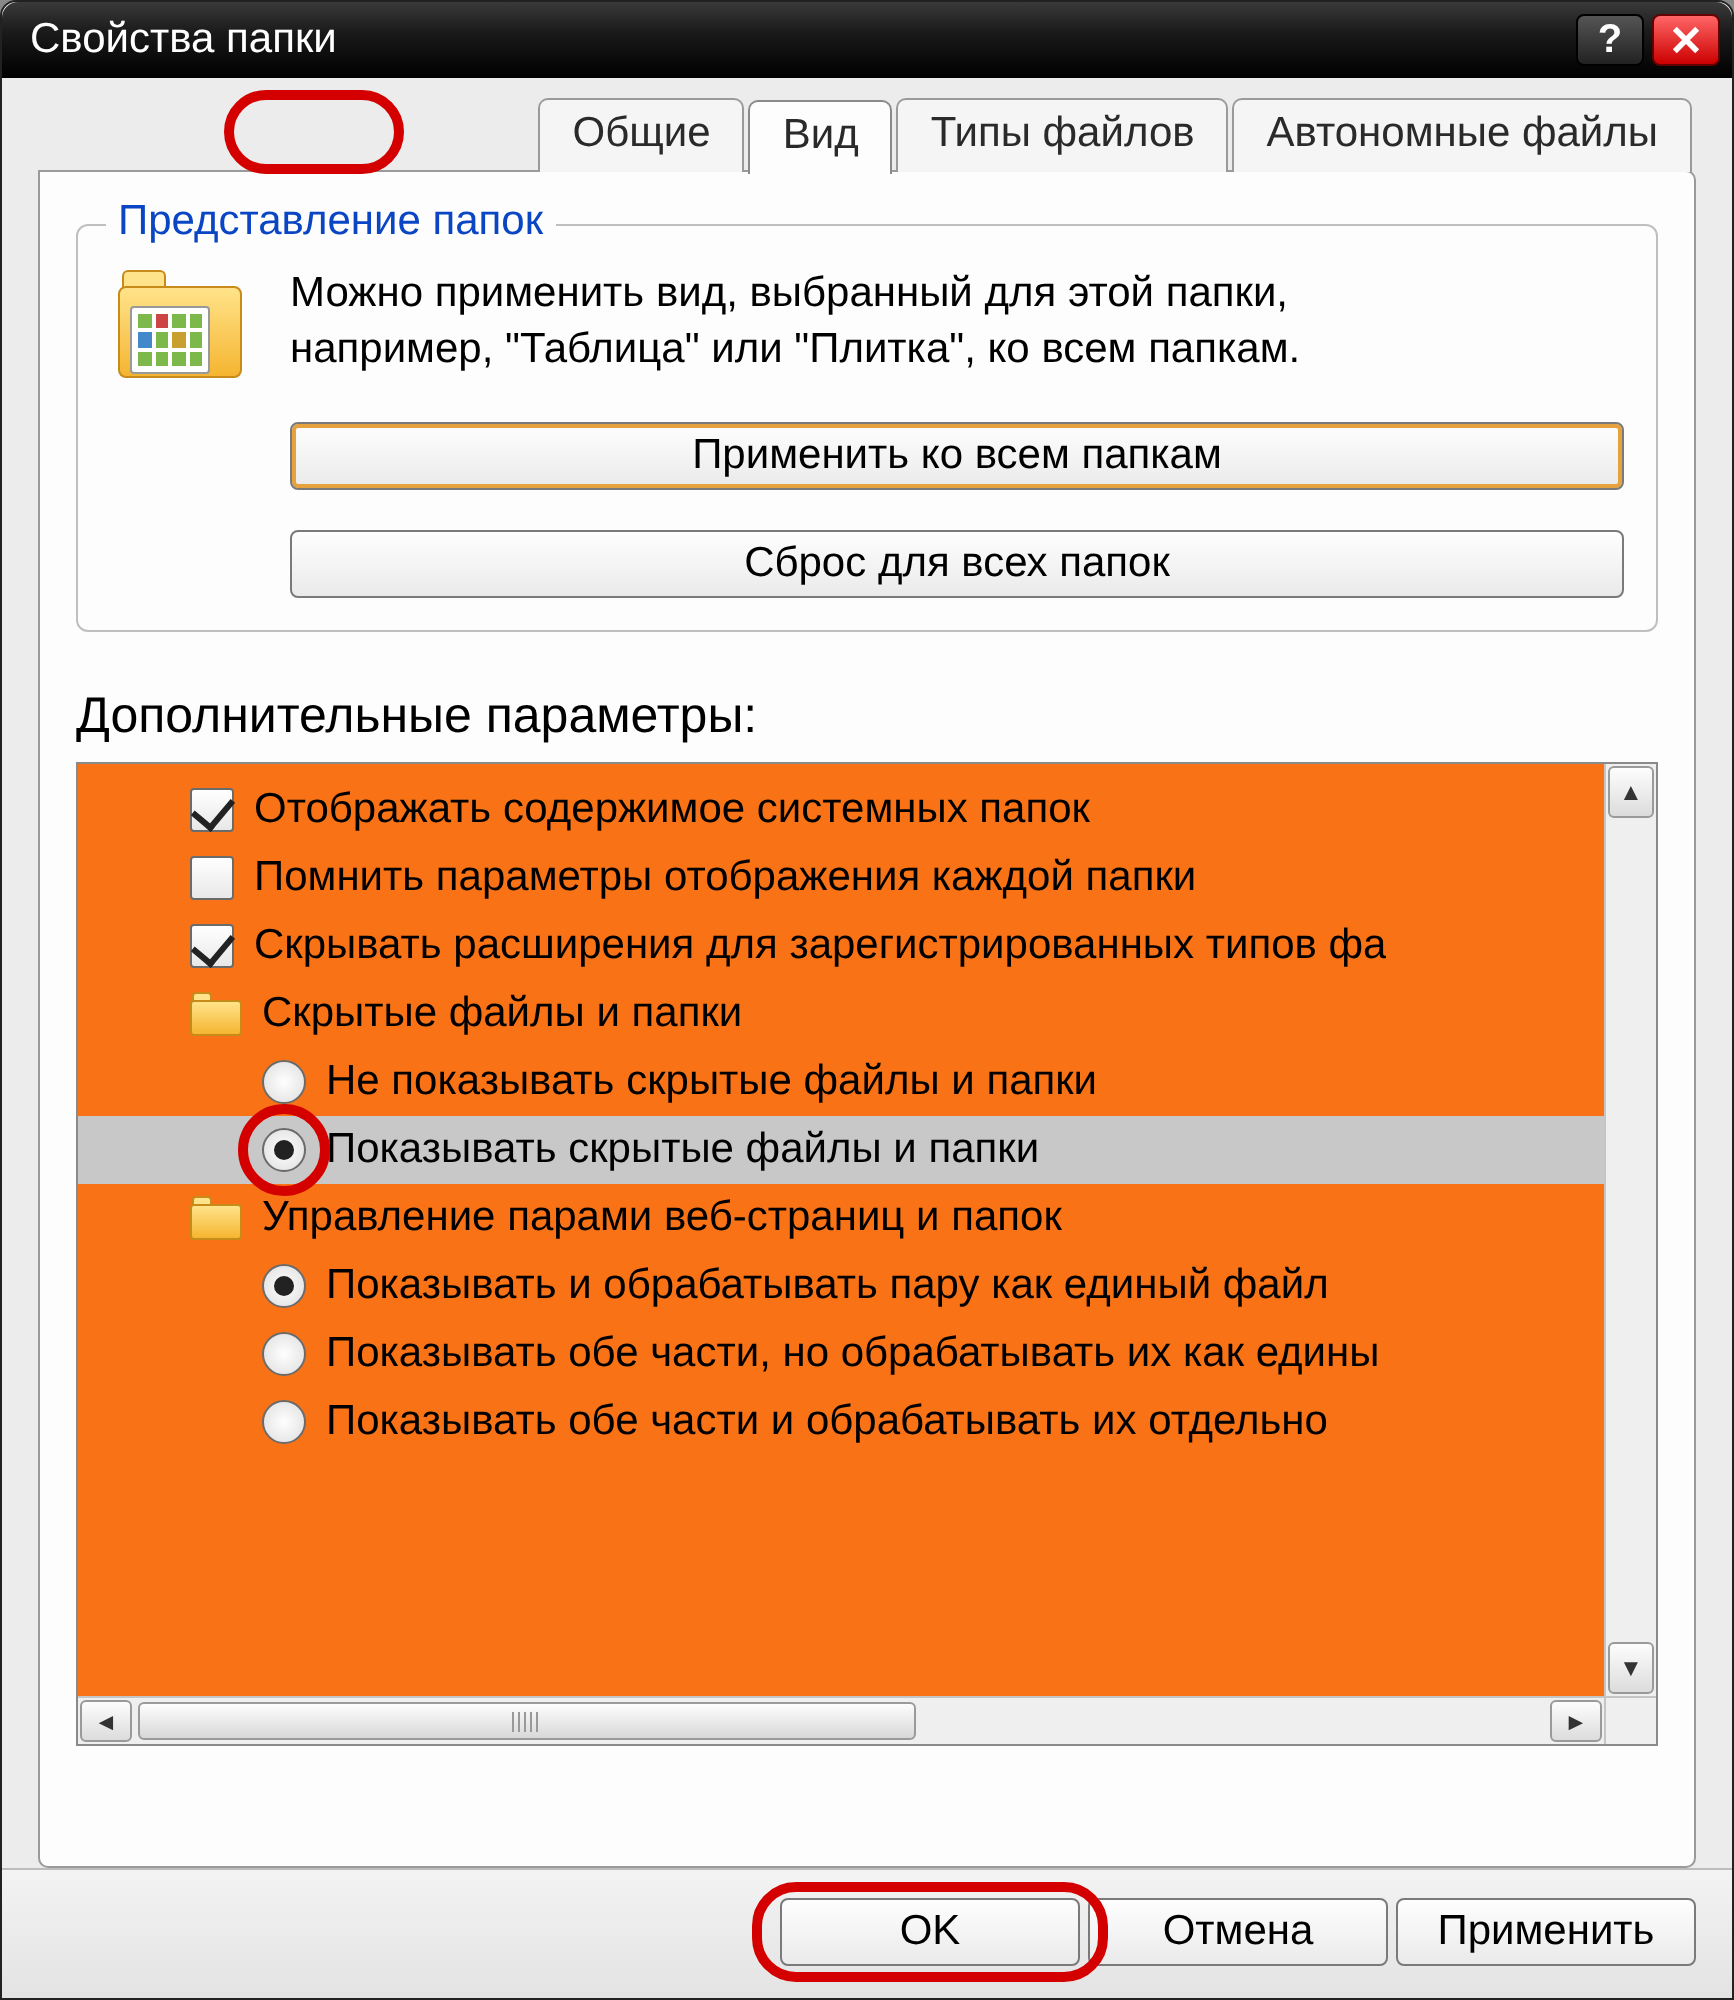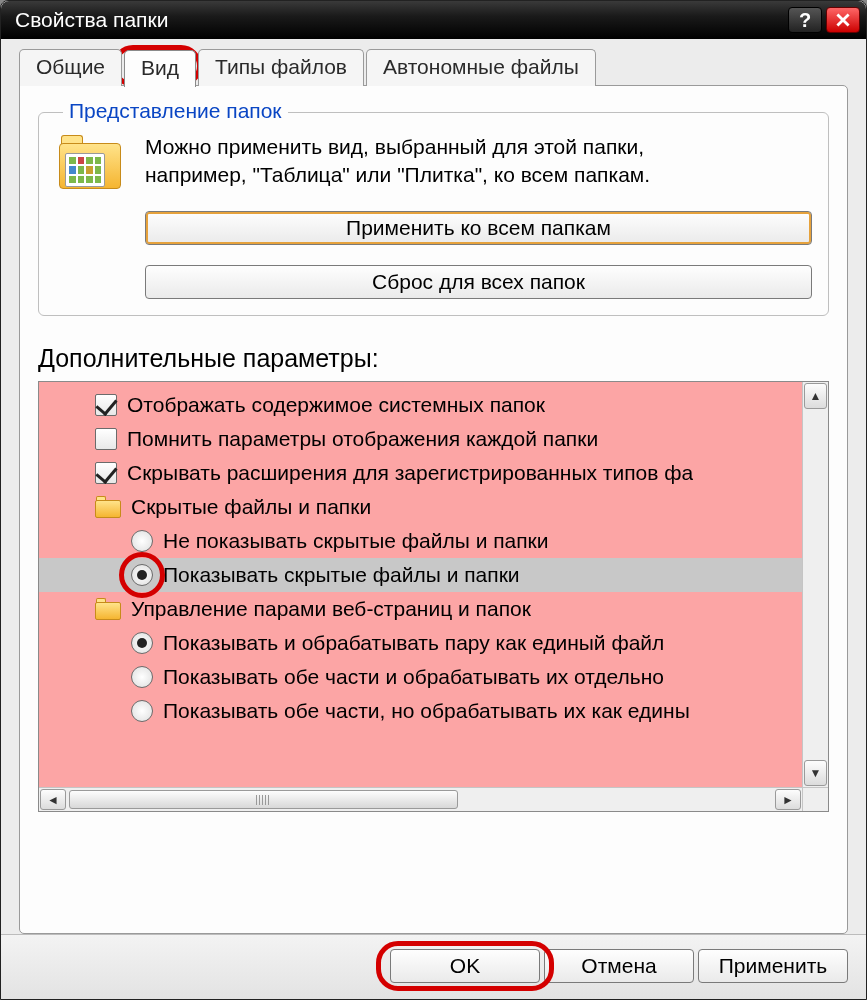--- a/index.html
+++ b/index.html
@@ -53,20 +53,21 @@
     padding: 10px 18px 0 18px;
     display: flex;
     flex-direction: column;
   }
 
   
   .tabs {
     display: flex;
     position: relative;
     z-index: 2;
+    justify-content: flex-end;
   }
   .tab {
     background: #f5f5f5;
     border: 1px solid #9a9a9a;
     border-bottom: none;
     border-radius: 5px 5px 0 0;
     padding: 5px 16px;
     margin-right: 2px;
     font-size: 21px;
     color: #2a2a2a;
@@ -104,21 +105,21 @@
   .groupbox {
     border: 1px solid #bfbfbf;
     border-radius: 6px;
     padding: 20px 16px 16px 16px;
     position: relative;
     margin-top: 8px;
     background: #fdfdfd;
   }
   .groupbox .legend {
     position: absolute;
-    top: -14px; left: 24px;
+    top: -14px; left: 14px;
     background: #fdfdfd;
     padding: 0 6px;
     color: #0a46c4;
     font-size: 21px;
   }
   .group-inner {
     display: flex;
     gap: 20px;
   }
   .folder-icon {
@@ -161,22 +162,22 @@
   }
   .xp-button.default {
     box-shadow: 0 0 0 2px #e6a23c inset;
   }
 
   .adv-label { margin-top: 28px; font-size:25px; }
 
   .listbox {
     margin-top: 8px;
     border: 1px solid #8a8a8a;
-    background: #fca5a5;
-    height: 431px;
+    background: #f97316;
+    height: 492px;
     position: relative;
     display:flex;
     flex-direction:column;
   }
   .list-scroll {
     flex:1;
     overflow: hidden;
     padding: 6px 0 0 0;
   }
   .row {
@@ -356,25 +357,25 @@
                 <div class="b"></div>
               </div>
               <div class="txt">Управление парами веб-страниц и папок</div>
             </div>
             <div class="row level2">
               <div class="radio checked"></div>
               <div class="txt">Показывать и обрабатывать пару как единый файл</div>
             </div>
             <div class="row level2">
               <div class="radio"></div>
-              <div class="txt">Показывать обе части и обрабатывать их отдельно</div>
+              <div class="txt">Показывать обе части, но обрабатывать их как едины</div>
             </div>
             <div class="row level2">
               <div class="radio"></div>
-              <div class="txt">Показывать обе части, но обрабатывать их как едины</div>
+              <div class="txt">Показывать обе части и обрабатывать их отдельно</div>
             </div>
           </div>
 
         <div class="vscroll">
           <div class="arrow">▲</div>
           <div class="track"></div>
           <div class="arrow">▼</div>
         </div>
         <div class="hscroll">
           <div class="arrow">◄</div>

